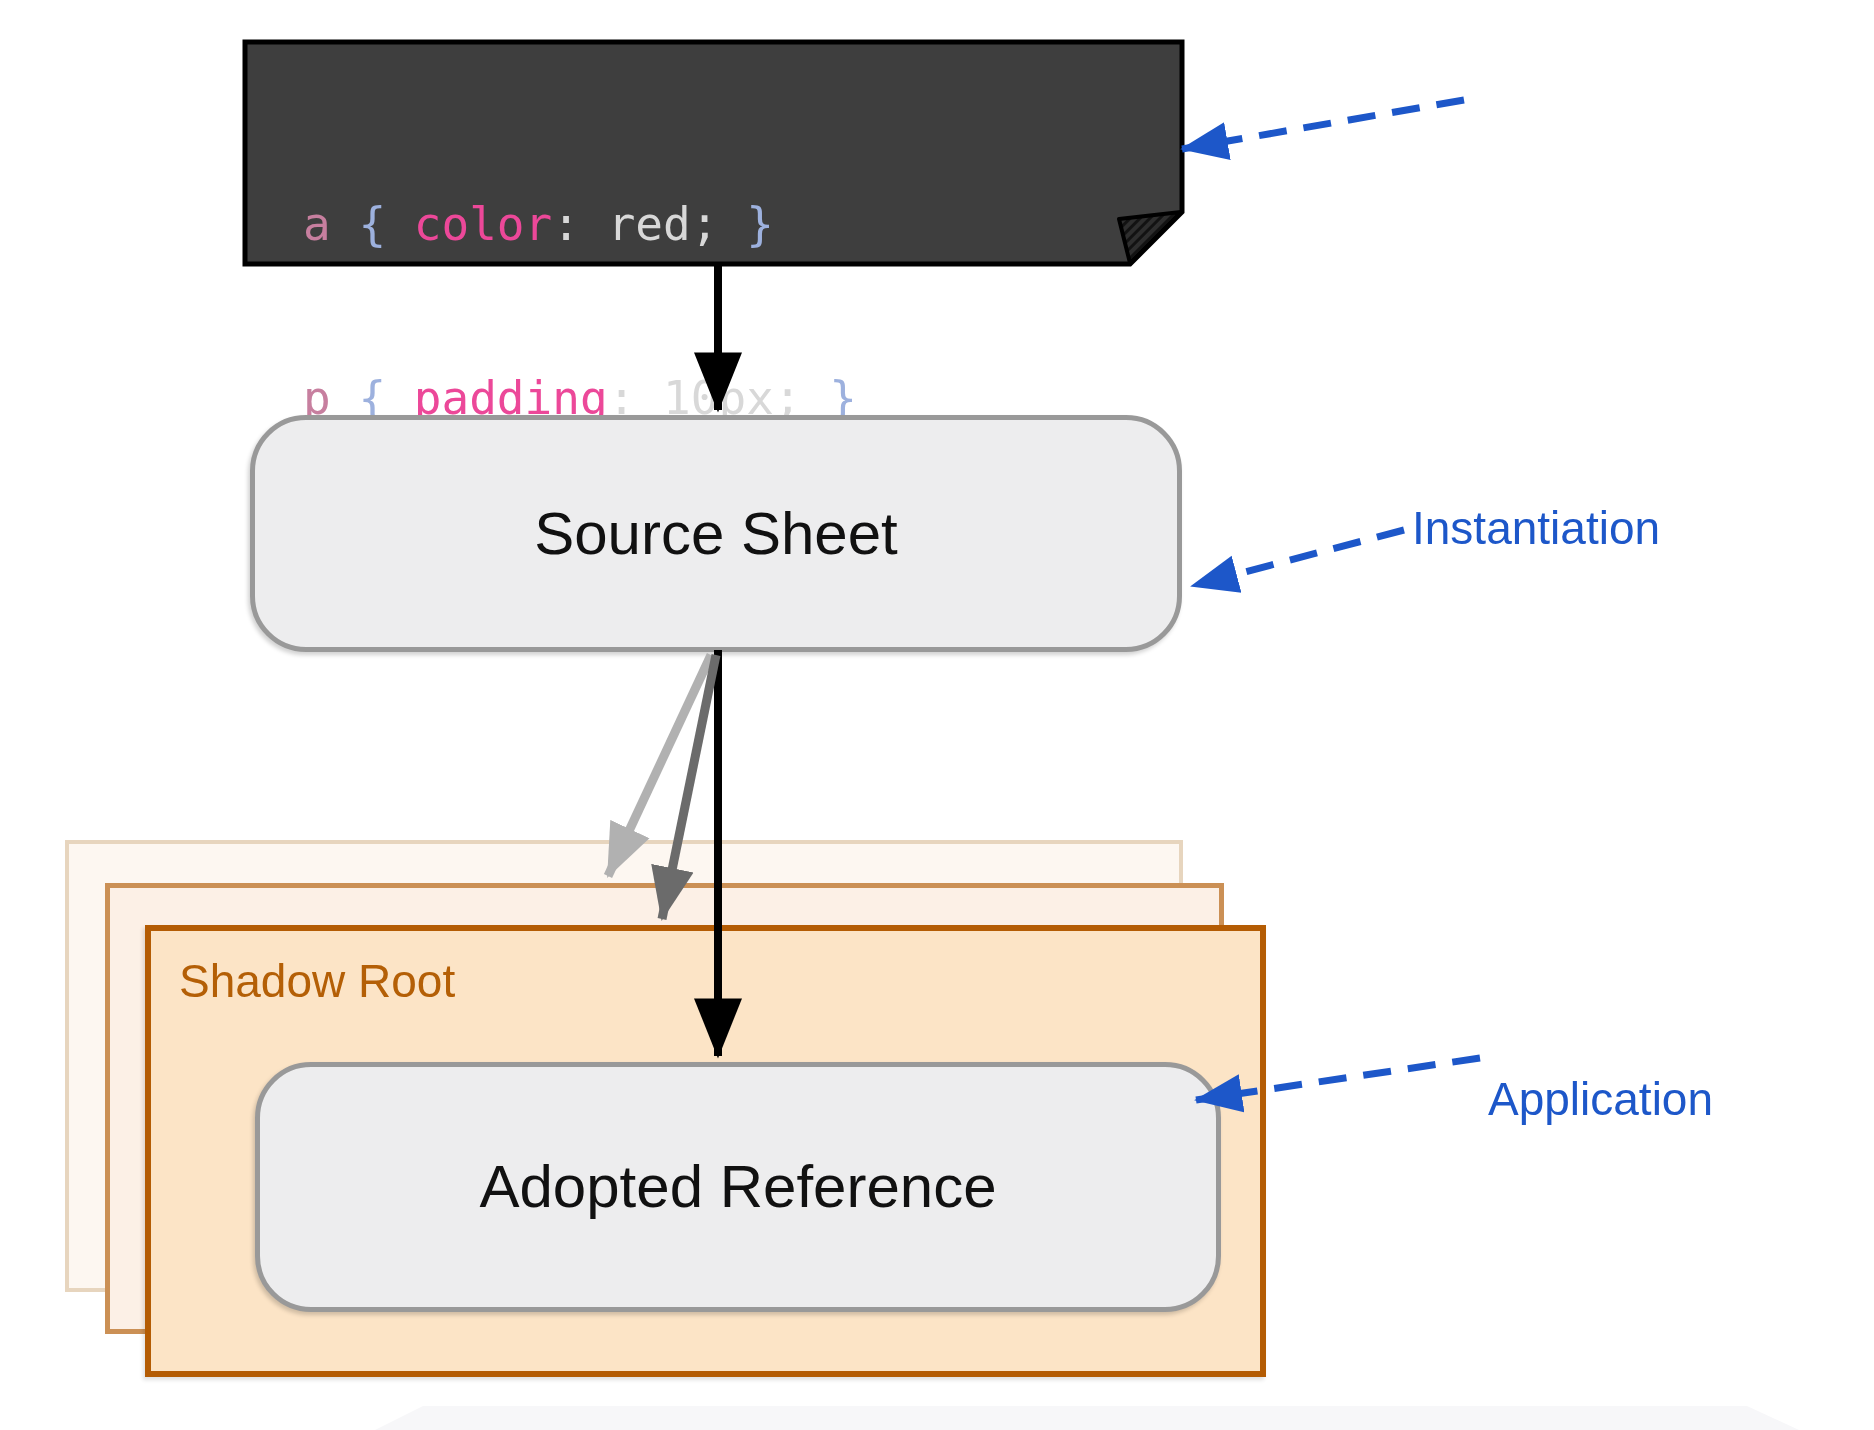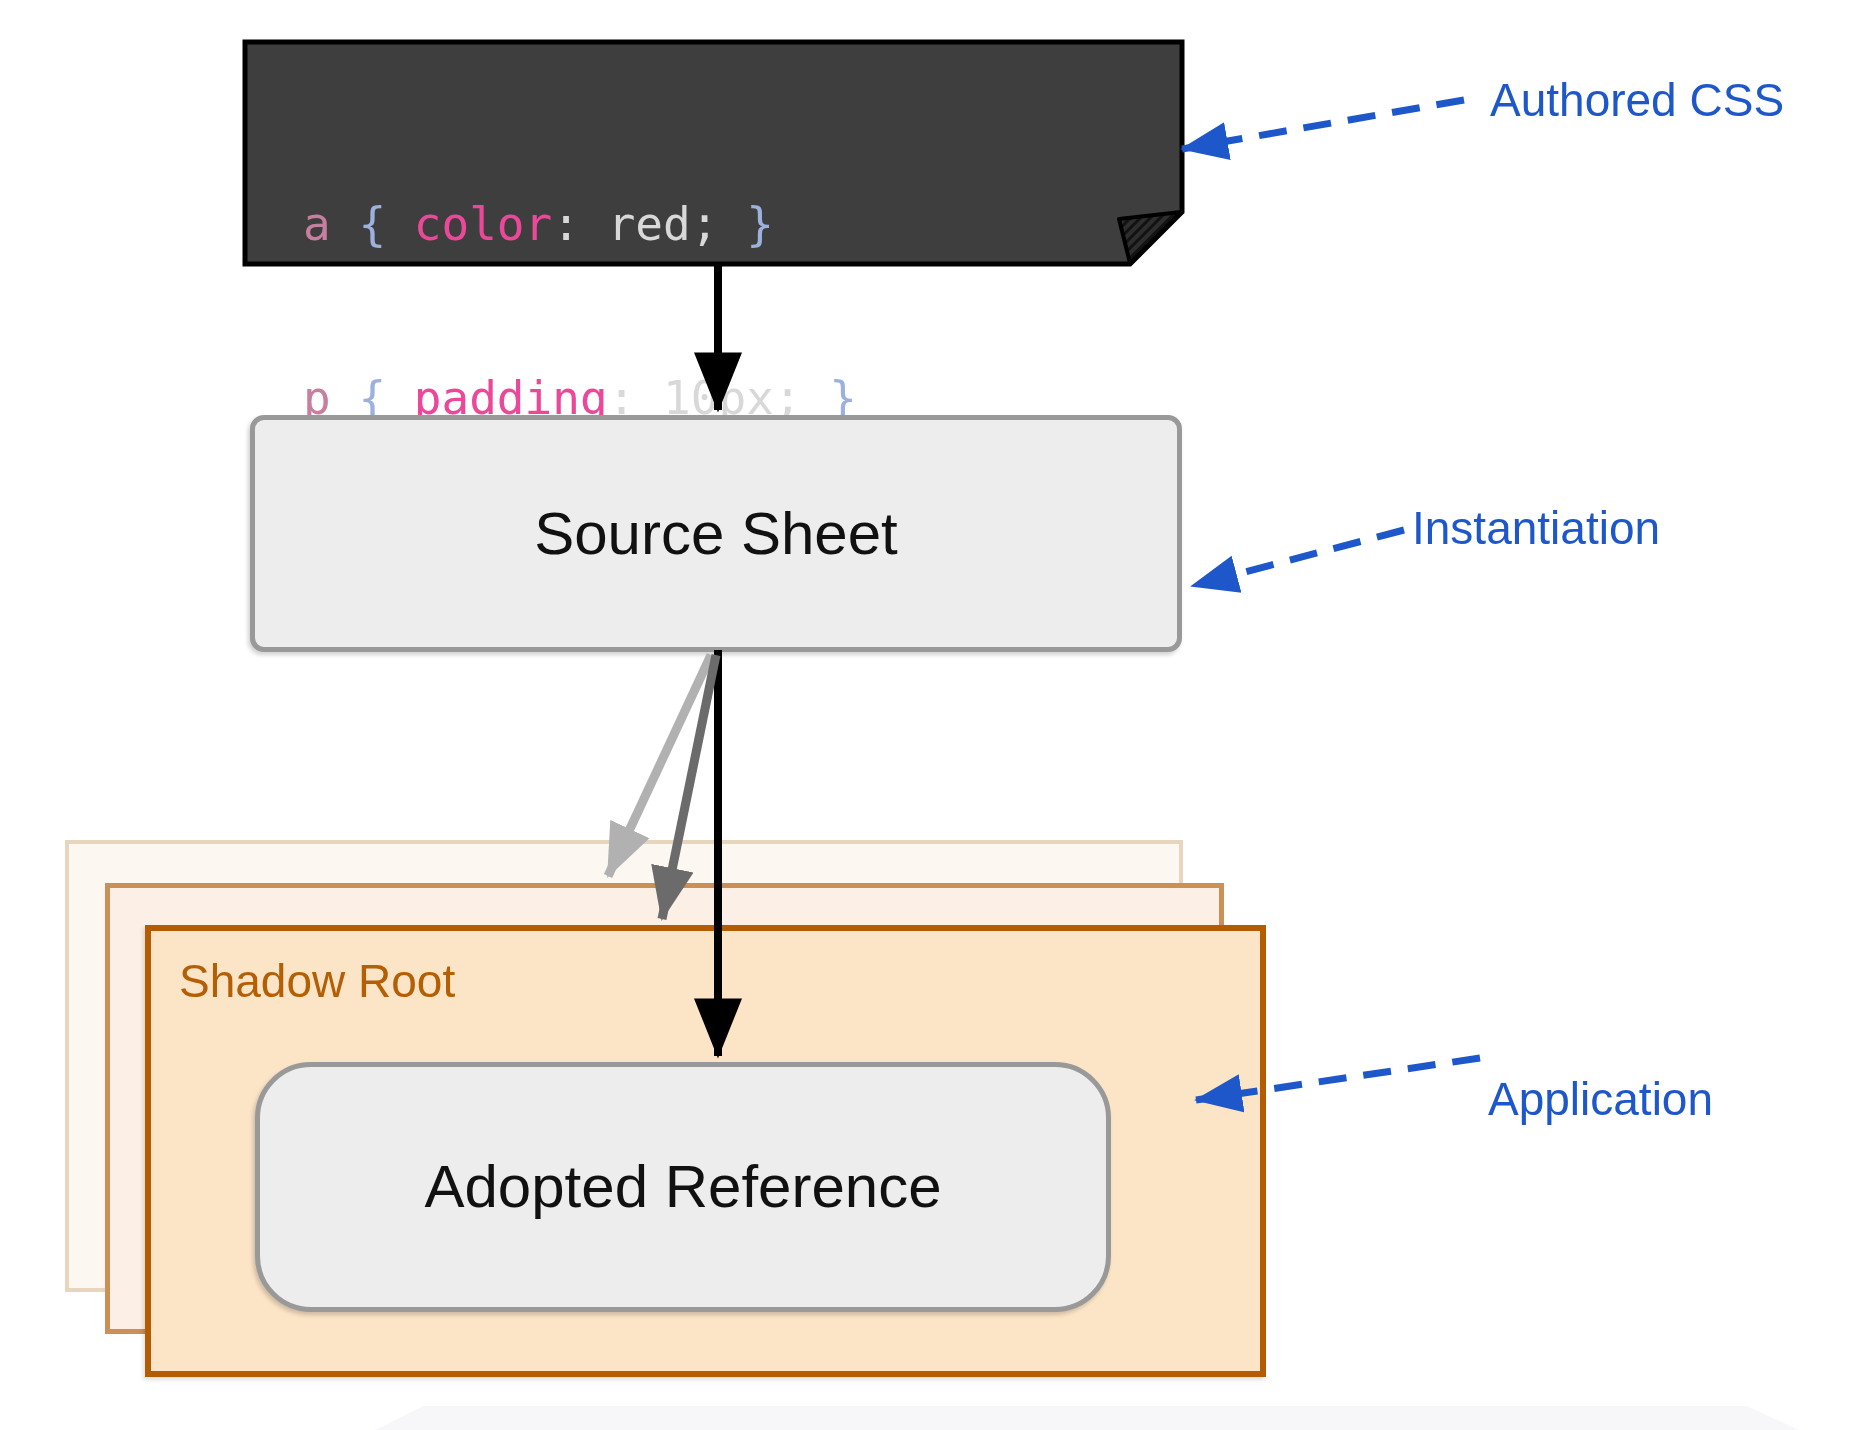--- a/index.html
+++ b/index.html
@@ -22,22 +22,22 @@
   .tk-prop{color:#ec4899;}
   .tk-plain{color:#d8d8d8;}
 
   
   .rbox{
     position:absolute; z-index:2; box-sizing:border-box;
     background:#ededee; border:5px solid #999999; border-radius:56px;
     display:flex; flex-direction:column; align-items:center; justify-content:center;
     text-align:center; box-shadow:-2px 3px 4px rgba(0,0,0,0.18);
   }
-  .source-box{left:250px; top:415px; width:932px; height:237px; gap:14px;border-radius:14px;}
-  .adopted-box{left:255px; top:1062px; width:856px; height:250px; gap:8px;align-items:center;}
+  .source-box{left:250px; top:415px; width:932px; height:237px; gap:14px;}
+  .adopted-box{left:255px; top:1062px; width:966px; height:250px; gap:8px;align-items:center;}
   .rbox-title{font-size:60px; color:#111111; line-height:66px;}
   .rbox-code{
     font-family:"DejaVu Sans Mono","Liberation Mono",monospace;
     font-size:46px; line-height:52px; color:#38601c; white-space:pre;
   }
 
   
   .sr-box{position:absolute; box-sizing:border-box;}
   .sr-back{
     left:65px; top:840px; width:1118px; height:452px; z-index:1;
@@ -101,21 +101,20 @@
   </div>
 
   <div class="rbox source-box">
     <div class="rbox-title">Source Sheet</div>
   </div>
 
   <div class="rbox adopted-box">
     <div class="rbox-title">Adopted Reference</div>
   </div>
 
-  <div class="annot annot-authored">Authored CSS</div>
   <div class="annot annot-instantiation">Instantiation</div>
   <div class="annot annot-application">Application</div>
 
   <div class="bottom-strip"></div>
 
   <svg class="layer" id="arrow-layer" viewBox="0 0 1874 1430">
     <defs>
       <marker id="headBlack" viewBox="0 0 10 8" refX="9.6" refY="4" markerUnits="userSpaceOnUse" markerWidth="62" markerHeight="48" orient="auto">
         <path d="M0,0 L10,4 L0,8 Z" fill="#000000"></path>
       </marker>

